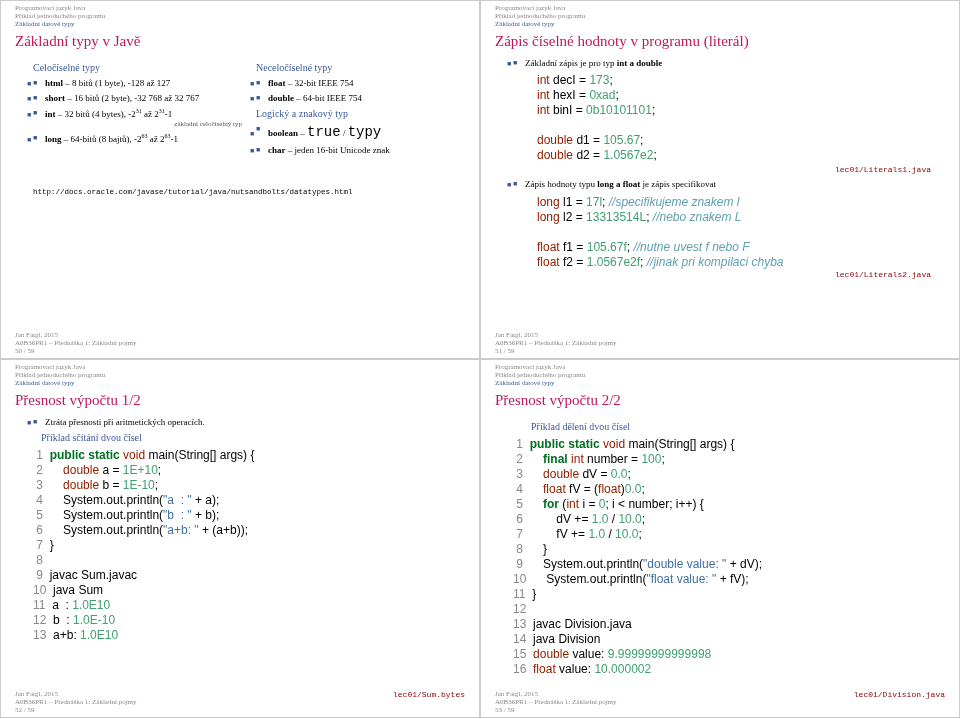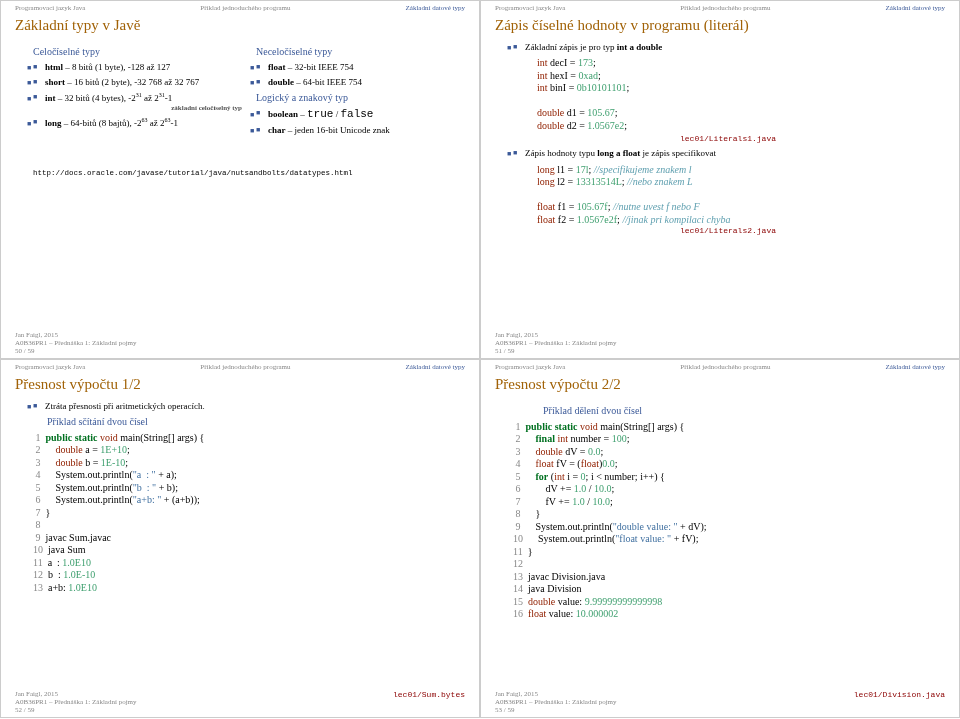--- a/index.html
+++ b/index.html
@@ -1,41 +1,41 @@
 <!DOCTYPE html>
 <html><head>
 <meta charset="utf-8">
 <style>
   * { box-sizing: border-box; margin: 0; padding: 0; }
   html, body { width: 960px; height: 719px; font-family: Georgia, 'Times New Roman', serif; font-size: 9px; background: #fff; }
   .grid { display: grid; grid-template-columns: 480px 480px; grid-template-rows: 359px 359px; width: 960px; height: 719px; }
   .slide { position: relative; border: 0.5px solid #ccc; padding: 0; background: #fff; }
-  .crumbs { display: flex; justify-content: space-between; padding: 3px 14px 0 14px; font-size: 7px; color: #888; }
+  .crumbs { display: flex; justify-content: space-between; padding: 3px 14px 0 14px; font-size: 7px; color: #888; flex-direction: column; }
   .crumbs span:last-child { color: #3b5998; }
-  .title { color: #a16207; font-size: 15px; padding: 5px 14px 8px 14px; font-weight: normal; }
+  .title { color: #be185d; font-size: 15px; padding: 5px 14px 8px 14px; font-weight: normal; }
   .body { padding: 0 14px 0 32px; font-size: 9px; line-height: 1.25; color: #000; }
   .footer { position: absolute; bottom: 3px; left: 0; right: 0; display: flex; justify-content: space-between; padding: 0 14px; font-size: 7px; color: #888; flex-direction: column; }
   .footer-mid { color: #888; }
   .bullet > li::marker, ul.sq > li::marker { color: #3b5998; content: "■ "; font-size: 7px; }
   ul { list-style: none; margin: 0; padding: 0; }
   ul.sq > li { position: relative; padding-left: 12px; margin-bottom: 4px; }
   ul.sq > li::before { content: "■"; position: absolute; left: 0; top: 1px; color: #3b5998; font-size: 7px; }
-  .tt { font-family: 'Courier New', monospace; font-size: 11px; }
-  .code { font-family: Liberation Serif, serif; font-size: 10px; white-space: pre; color: #000; }
+  .tt { font-family: 'Courier New', monospace; font-size: 14px; }
+  .code { font-family: Liberation Sans, sans-serif; font-size: 12px; white-space: pre; color: #000; }
   .code .kw { color: #007020; font-weight: bold; }
   .code .tp { color: #902000; }
   .code .nm { color: #40a070; }
   .code .st { color: #4070a0; }
   .code .cm { color: #60a0b0; font-style: italic; }
   .code .ln { color: #888; }
   .sub-h { color: #3b5998; font-size: 10px; margin: 4px 0 3px 0; }
   .twocol { display: flex; gap: 14px; }
   .twocol > div { flex: 1; }
-  .small-note { font-size: 7px; color: #555; text-align: right; font-weight: bold; }
-  .filelabel { font-family: 'Courier New', monospace; font-size: 8px; color: #8b0000; text-align: center; padding-right: 14px; }
+  .small-note { font-size: 7px; color: #555; text-align: right; }
+  .filelabel { font-family: 'Courier New', monospace; font-size: 8px; color: #8b0000; text-align: right; padding-right: 14px; }
   sup { font-size: 6px; vertical-align: super; }
 </style>
 </head>
 <body>
 
 <div class="grid">
 
 <div class="slide">
   <div class="crumbs">
     <span>Programovací jazyk Java</span>
@@ -57,21 +57,21 @@
         </ul>
       </div>
       <div>
         <div class="sub-h">Neceločíselné typy</div>
         <ul class="sq">
           <li><b>float</b><span> – 32-bit IEEE 754</span></li>
           <li><b>double</b><span> – 64-bit IEEE 754</span></li>
         </ul>
         <div class="sub-h">Logický a znakový typ</div>
         <ul class="sq">
-          <li><b>boolean</b><span> – </span><span class="tt">true</span><span> / </span><span class="tt">false</span></li>
+          <li><b>boolean</b><span> – </span><span class="tt">true</span><span> / </span><span class="tt">typy</span></li>
           <li><b>char</b><span> – jeden 16-bit Unicode znak</span></li>
         </ul>
       </div>
     </div>
     <div class="tt" style="margin-top:28px;font-size:7.5px;">http://docs.oracle.com/javase/tutorial/java/nutsandbolts/datatypes.html</div>
   </div>
   <div class="footer">
     <span>Jan Faigl, 2015</span>
     <span class="footer-mid">A0B36PR1 – Přednáška 1: Základní pojmy</span>
     <span>50 / 59</span>
@@ -117,21 +117,21 @@
   <div class="crumbs">
     <span>Programovací jazyk Java</span>
     <span>Příklad jednoduchého programu</span>
     <span>Základní datové typy</span>
   </div>
   <div class="title">Přesnost výpočtu 1/2</div>
   <div class="body">
     <ul class="sq">
       <li>Ztráta přesnosti při aritmetických operacích.</li>
     </ul>
-    <div class="sub-h" style="text-align:left;margin-left:14px;">Příklad sčítání dvou čísel</div>
+    <div class="sub-h" style="text-align:left;margin-left:8px;">Příklad sčítání dvou čísel</div>
     <div class="code" style="margin-left:0;"><span class="ln"> 1</span>  <span class="kw">public static</span> <span class="tp">void</span> main(String[] args) {
 <span class="ln"> 2</span>      <span class="tp">double</span> a = <span class="nm">1E+10</span>;
 <span class="ln"> 3</span>      <span class="tp">double</span> b = <span class="nm">1E-10</span>;
 <span class="ln"> 4</span>      System.out.println(<span class="st">"a  : "</span> + a);
 <span class="ln"> 5</span>      System.out.println(<span class="st">"b  : "</span> + b);
 <span class="ln"> 6</span>      System.out.println(<span class="st">"a+b: "</span> + (a+b));
 <span class="ln"> 7</span>  }
 <span class="ln"> 8</span>
 <span class="ln"> 9</span>  javac Sum.javac
 <span class="ln">10</span>  java Sum
@@ -148,21 +148,21 @@
 </div>
 
 <div class="slide">
   <div class="crumbs">
     <span>Programovací jazyk Java</span>
     <span>Příklad jednoduchého programu</span>
     <span>Základní datové typy</span>
   </div>
   <div class="title">Přesnost výpočtu 2/2</div>
   <div class="body">
-    <div class="sub-h" style="margin-left:30px;">Příklad dělení dvou čísel</div>
+    <div class="sub-h" style="margin-left:18px;">Příklad dělení dvou čísel</div>
     <div class="code"><span class="ln"> 1</span>  <span class="kw">public static</span> <span class="tp">void</span> main(String[] args) {
 <span class="ln"> 2</span>      <span class="kw">final</span> <span class="tp">int</span> number = <span class="nm">100</span>;
 <span class="ln"> 3</span>      <span class="tp">double</span> dV = <span class="nm">0.0</span>;
 <span class="ln"> 4</span>      <span class="tp">float</span> fV = (<span class="tp">float</span>)<span class="nm">0.0</span>;
 <span class="ln"> 5</span>      <span class="kw">for</span> (<span class="tp">int</span> i = <span class="nm">0</span>; i &lt; number; i++) {
 <span class="ln"> 6</span>          dV += <span class="nm">1.0</span> / <span class="nm">10.0</span>;
 <span class="ln"> 7</span>          fV += <span class="nm">1.0</span> / <span class="nm">10.0</span>;
 <span class="ln"> 8</span>      }
 <span class="ln"> 9</span>      System.out.println(<span class="st">"double value: "</span> + dV);
 <span class="ln">10</span>      System.out.println(<span class="st">"float value: "</span> + fV);

